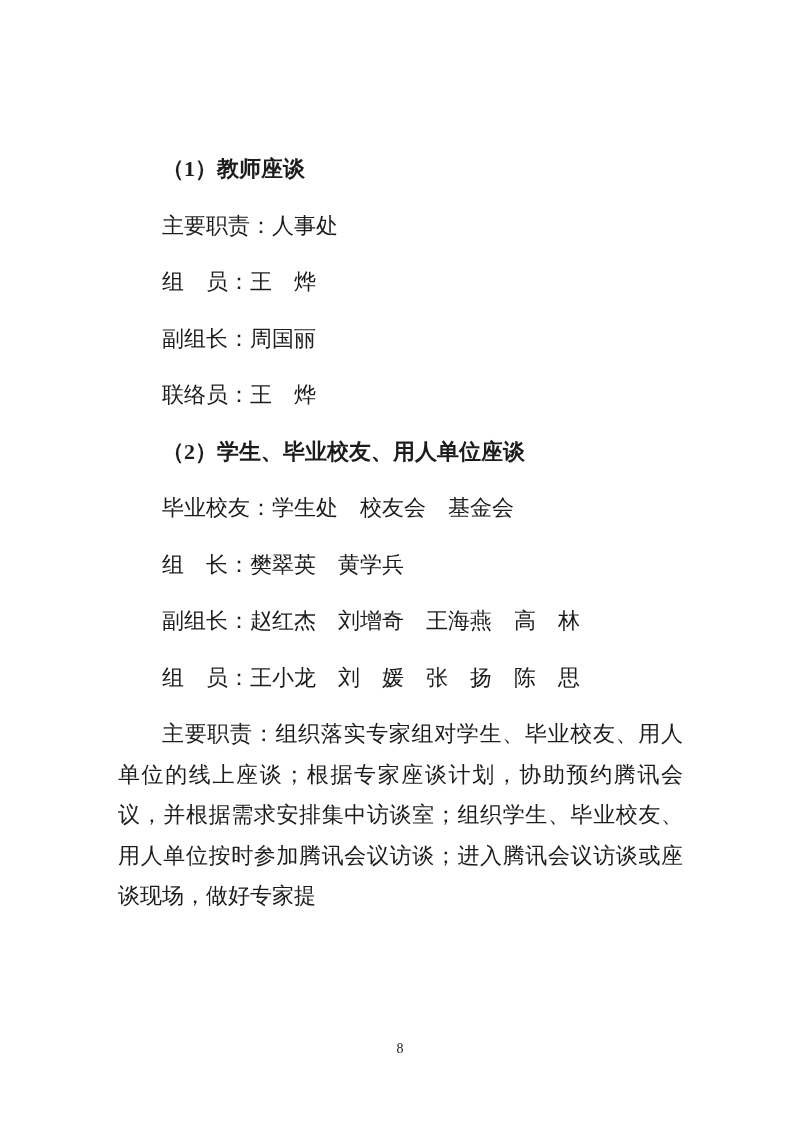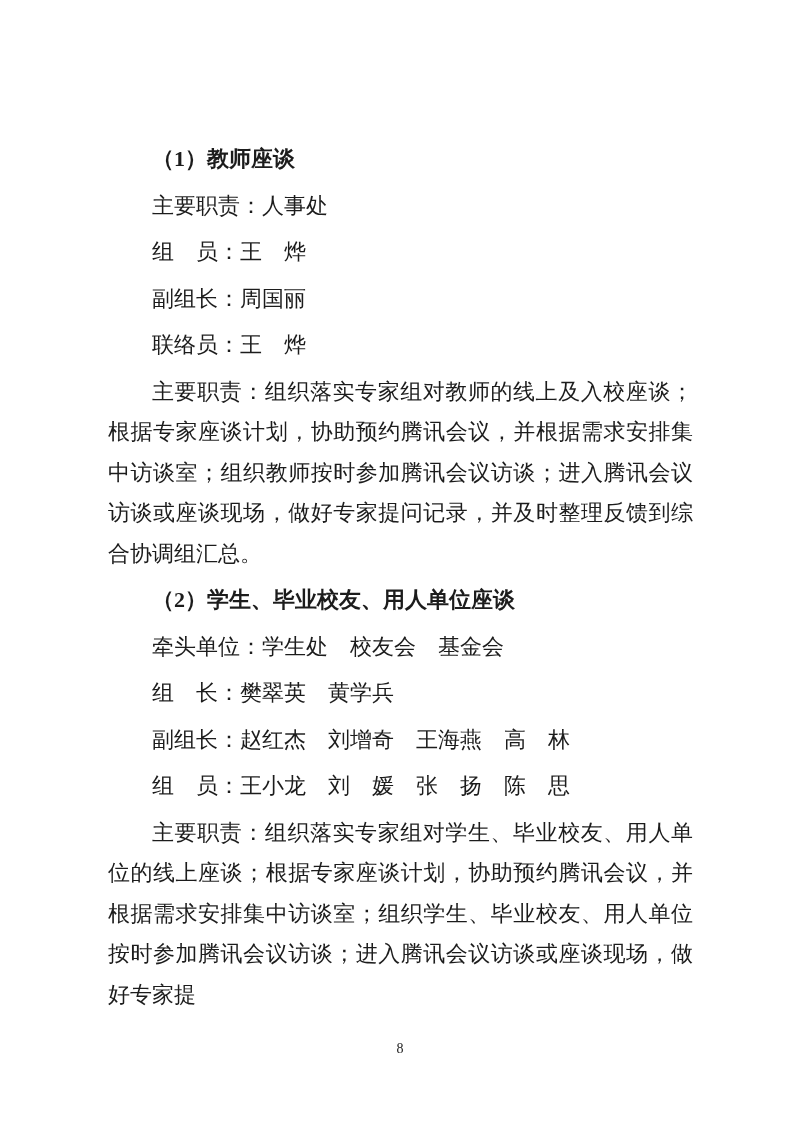--- a/index.html
+++ b/index.html
@@ -20,21 +20,21 @@
     inset: 0;
     background: #ffffff;
   }
   .doc-content {
     position: absolute;
     left: 102px;
     top: 133px;
     width: 597px;
   }
   .line {
-    margin: 6px;
+    margin: 16px;
     font-size: 22px;
     line-height: 40.5px;
     text-indent: 2em;
     white-space: pre-wrap;
     font-weight: 400;
   }
   .heading {
     font-weight: 700;
   }
   .duty {
@@ -57,24 +57,23 @@
 <body>
 
 <div class="doc-page">
   <div class="doc-content">
 
     <p class="line heading">（1）教师座谈</p>
     <p class="line">主要职责：人事处</p>
     <p class="line">组　员：王　烨</p>
     <p class="line">副组长：周国丽</p>
     <p class="line">联络员：王　烨</p>
-    <p class="line duty">主要职责：组织落实专家组对教师的线上及入校座谈；根据专家座谈计划，协助预约腾讯会议，并根据需求安排集中访谈室；组织教师按时参加腾讯会议访谈；进入腾讯会议访谈或座谈现场，做好专家提问记录，并及时整理反馈到综合协调组汇总。</p>
 
     <p class="line heading">（2）学生、毕业校友、用人单位座谈</p>
-    <p class="line">牵头单位：学生处　校友会　基金会</p>
+    <p class="line">毕业校友：学生处　校友会　基金会</p>
     <p class="line">组　长：樊翠英　黄学兵</p>
     <p class="line">副组长：赵红杰　刘增奇　王海燕　高　林</p>
     <p class="line">组　员：王小龙　刘　媛　张　扬　陈　思</p>
     <p class="line duty">主要职责：组织落实专家组对学生、毕业校友、用人单位的线上座谈；根据专家座谈计划，协助预约腾讯会议，并根据需求安排集中访谈室；组织学生、毕业校友、用人单位按时参加腾讯会议访谈；进入腾讯会议访谈或座谈现场，做好专家提</p>
 
   </div>
 
   <div class="page-footer">8</div>
 </div>
 

